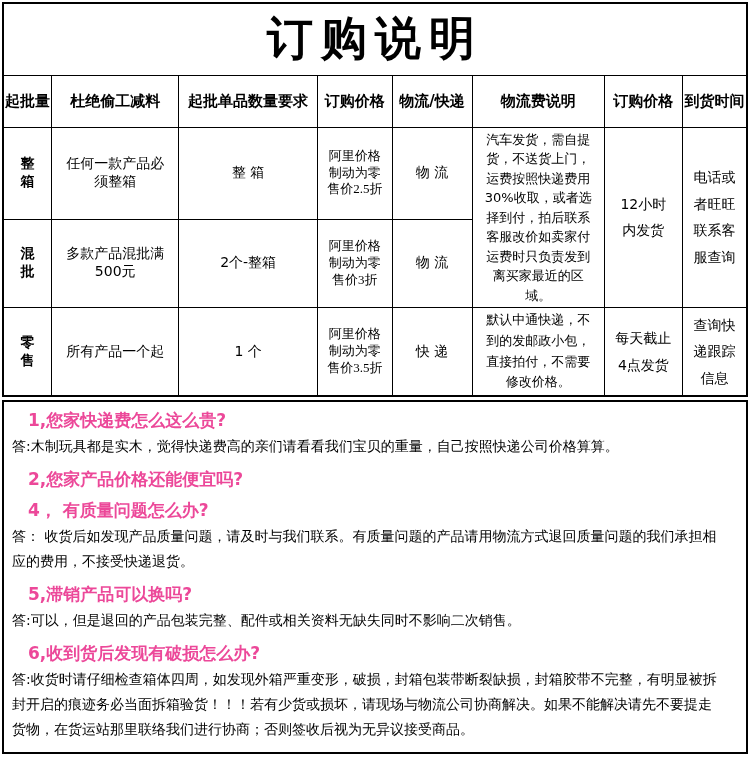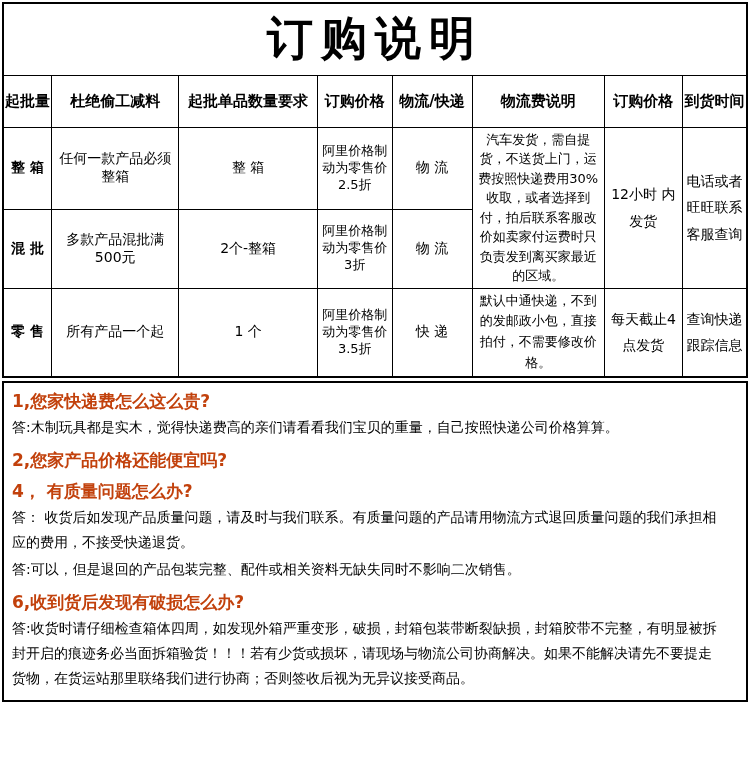--- a/index.html
+++ b/index.html
@@ -17,39 +17,39 @@
   table.order-table {
     width: 746px;
     border-collapse: collapse;
     table-layout: fixed;
     border: 2px solid #000;
   }
   table.order-table td, table.order-table th {
     border: 1px solid #000;
     text-align: center;
     vertical-align: middle;
-    padding: 2px 3px;
+    padding: 2px 9px;
     overflow: hidden;
   }
   .title-cell {
     height: 72px;
     font-size: 46px;
     font-weight: bold;
     letter-spacing: 8px;
     padding: 0;
   }
   tr.header-row th {
     height: 44px;
     font-size: 15px;
     font-weight: bold;
     padding: 16px 1px;
   }
   td.cell { font-size: 14px; font-weight: bold; }
   td.cell-plain { font-size: 14px; }
-  td.cell-price { font-size: 13px; line-height: 1.3; padding: 2px 5px; }
+  td.cell-price { font-size: 13px; line-height: 1.3; padding: 2px 5px; font-family: Liberation Serif, serif; }
   td.cell-feenote {
     font-size: 13px;
     line-height: 1.5;
     text-align: left;
     padding: 3px 5px;
   }
   td.cell-feenote-center {
     font-size: 13px;
     line-height: 1.6;
     text-align: center;
@@ -60,25 +60,25 @@
   tr.row-2 { height: 52px; }
   tr.row-3 { height: 53px; }
   
   .faq {
     width: 746px;
     border: 2px solid #000;
     margin-top: 3px;
     padding: 4px 10px 8px 8px;
   }
   .faq-q {
-    color: #c2410c;
+    color: #ec4899;
     font-weight: bold;
     font-size: 17px;
     line-height: 1.3;
-    margin: 9px 0 3px 0;
+    margin: 9px 0 3px 16px;
   }
   .faq-item:first-child .faq-q { margin-top: 3px; }
   .faq-a {
     font-size: 14px;
     line-height: 1.78;
     margin: 0 12px 2px 0;
   }
 </style>
 </head>
 <body>
@@ -148,20 +148,21 @@
     <div class="faq-item">
       <div class="faq-q">2,您家产品价格还能便宜吗?</div>
     </div>
     <div class="faq-item">
     </div>
     <div class="faq-item">
       <div class="faq-q">4， 有质量问题怎么办?</div>
       <p class="faq-a">答： 收货后如发现产品质量问题，请及时与我们联系。有质量问题的产品请用物流方式退回质量问题的我们承担相应的费用，不接受快递退货。</p>
     </div>
     <div class="faq-item">
+      <div class="faq-q">5,滞销产品可以换吗?</div>
       <p class="faq-a">答:可以，但是退回的产品包装完整、配件或相关资料无缺失同时不影响二次销售。</p>
     </div>
     <div class="faq-item">
       <div class="faq-q">6,收到货后发现有破损怎么办?</div>
       <p class="faq-a">答:收货时请仔细检查箱体四周，如发现外箱严重变形，破损，封箱包装带断裂缺损，封箱胶带不完整，有明显被拆封开启的痕迹务必当面拆箱验货！！！若有少货或损坏，请现场与物流公司协商解决。如果不能解决请先不要提走货物，在货运站那里联络我们进行协商；否则签收后视为无异议接受商品。</p>
     </div>
   </div>
 
 </div>
 

